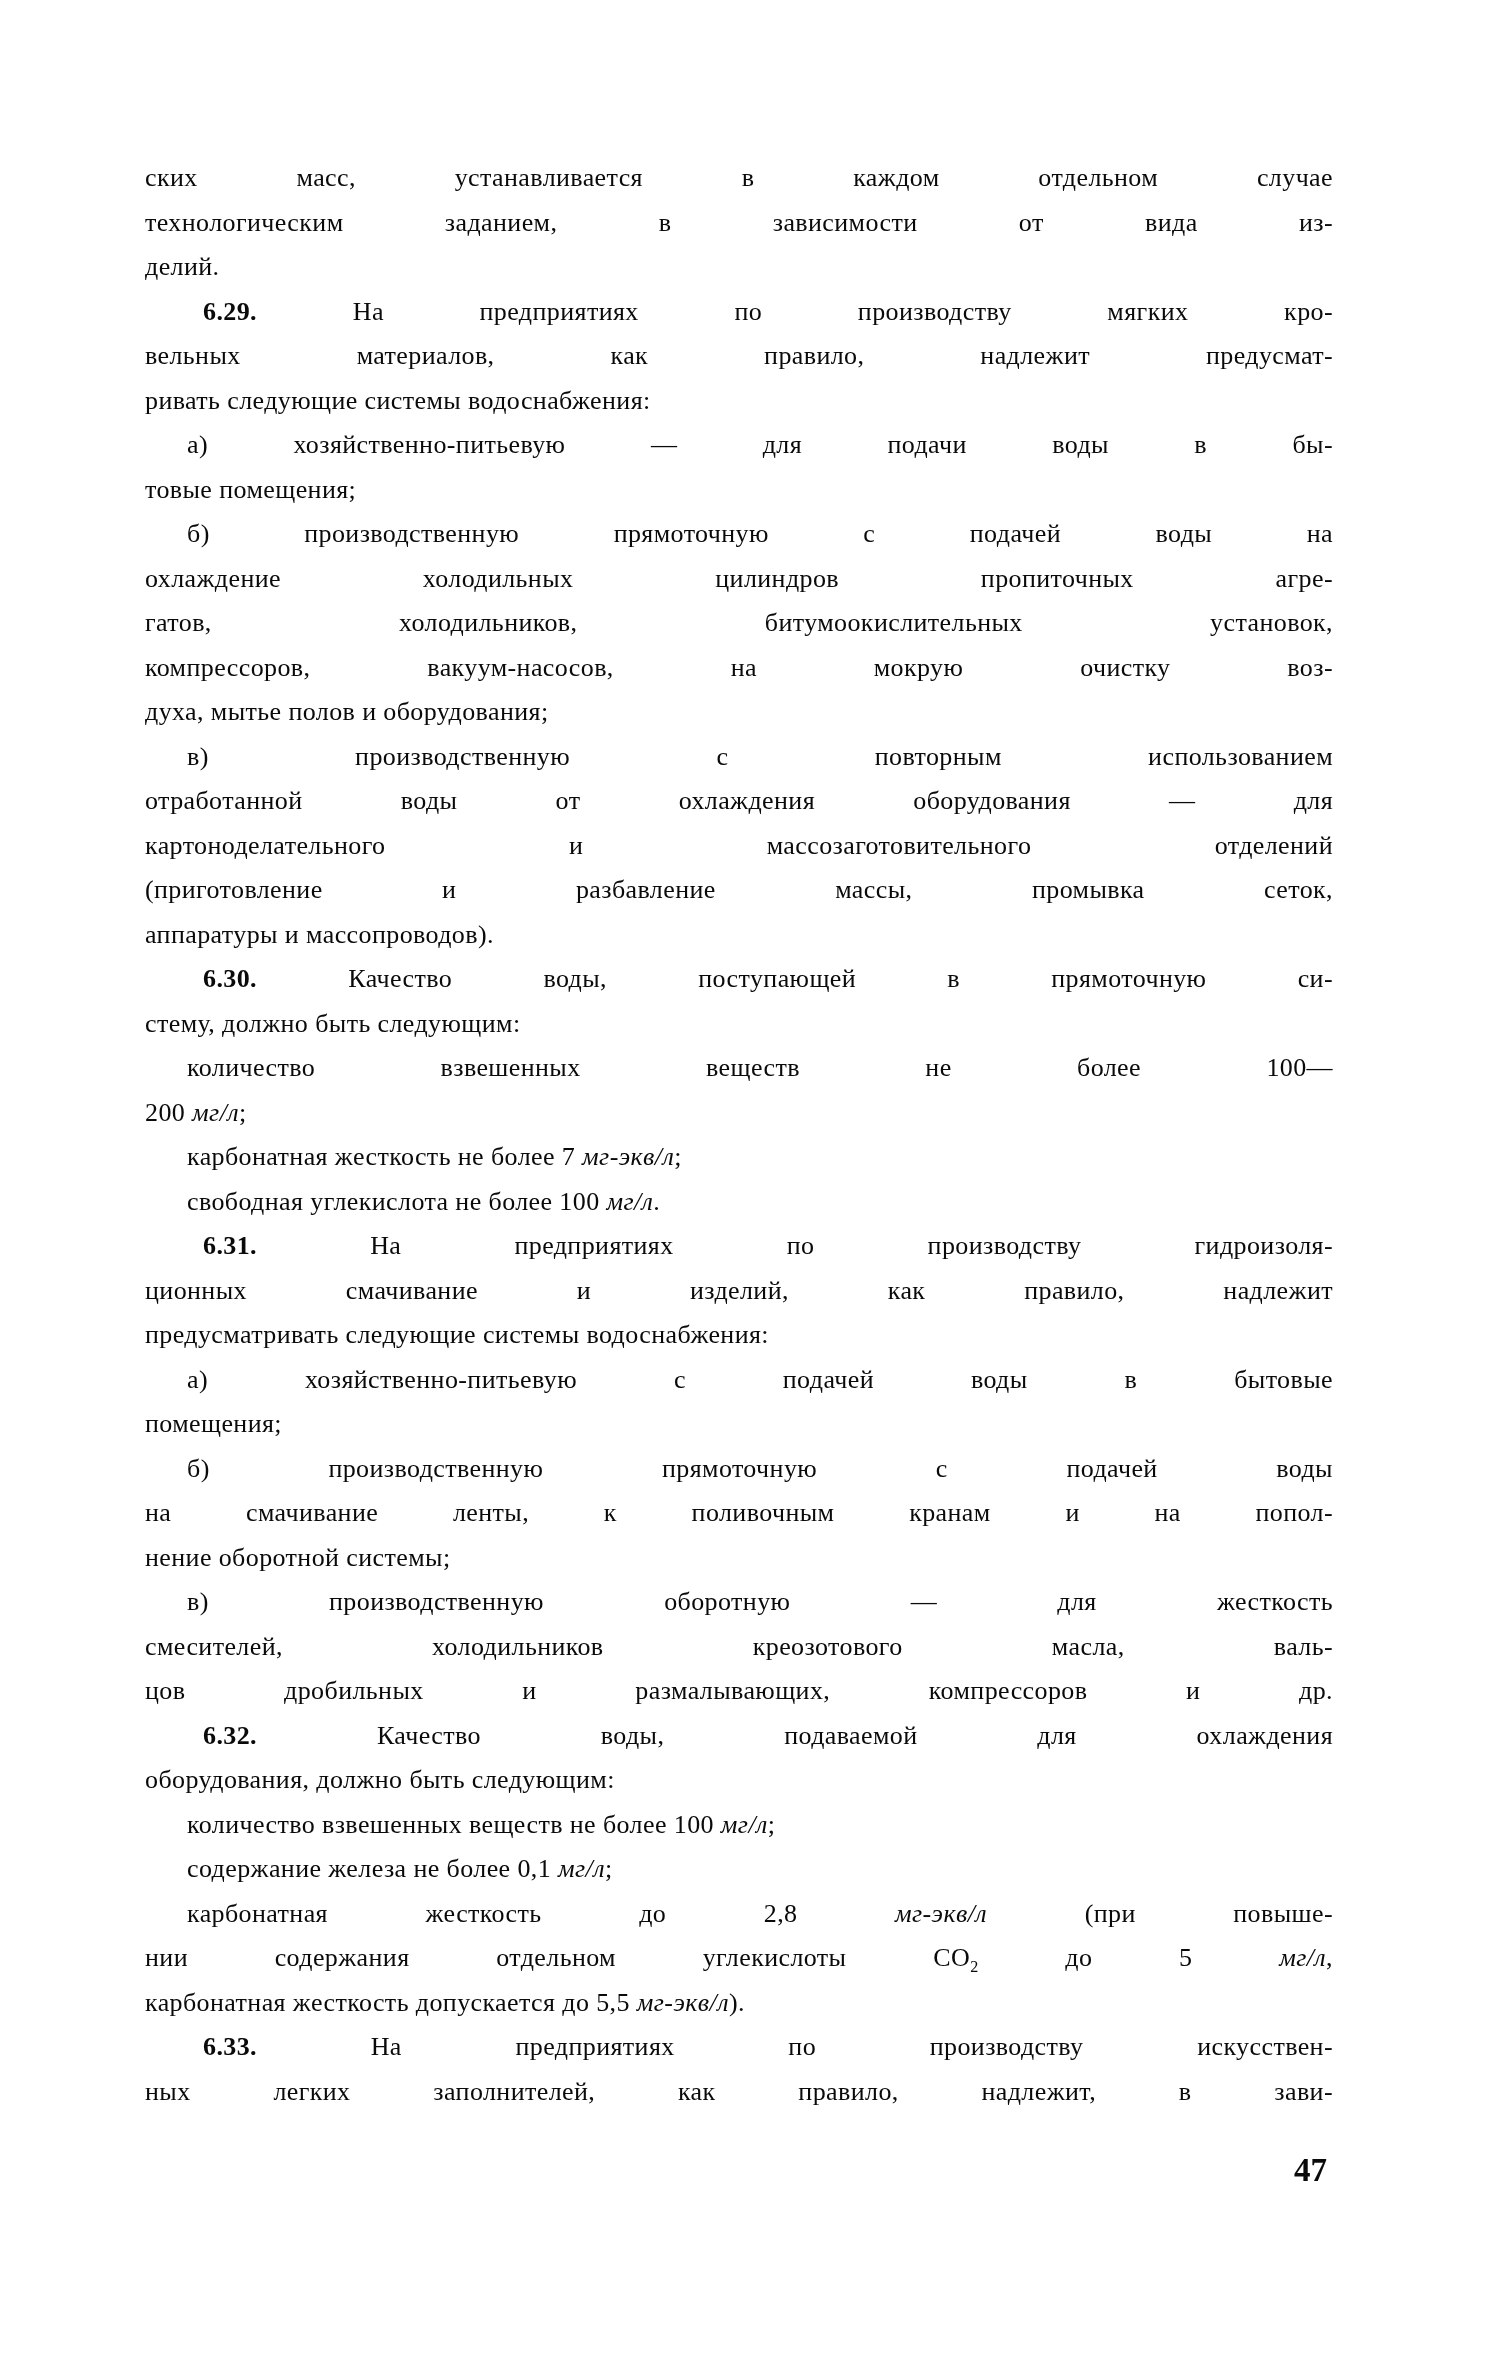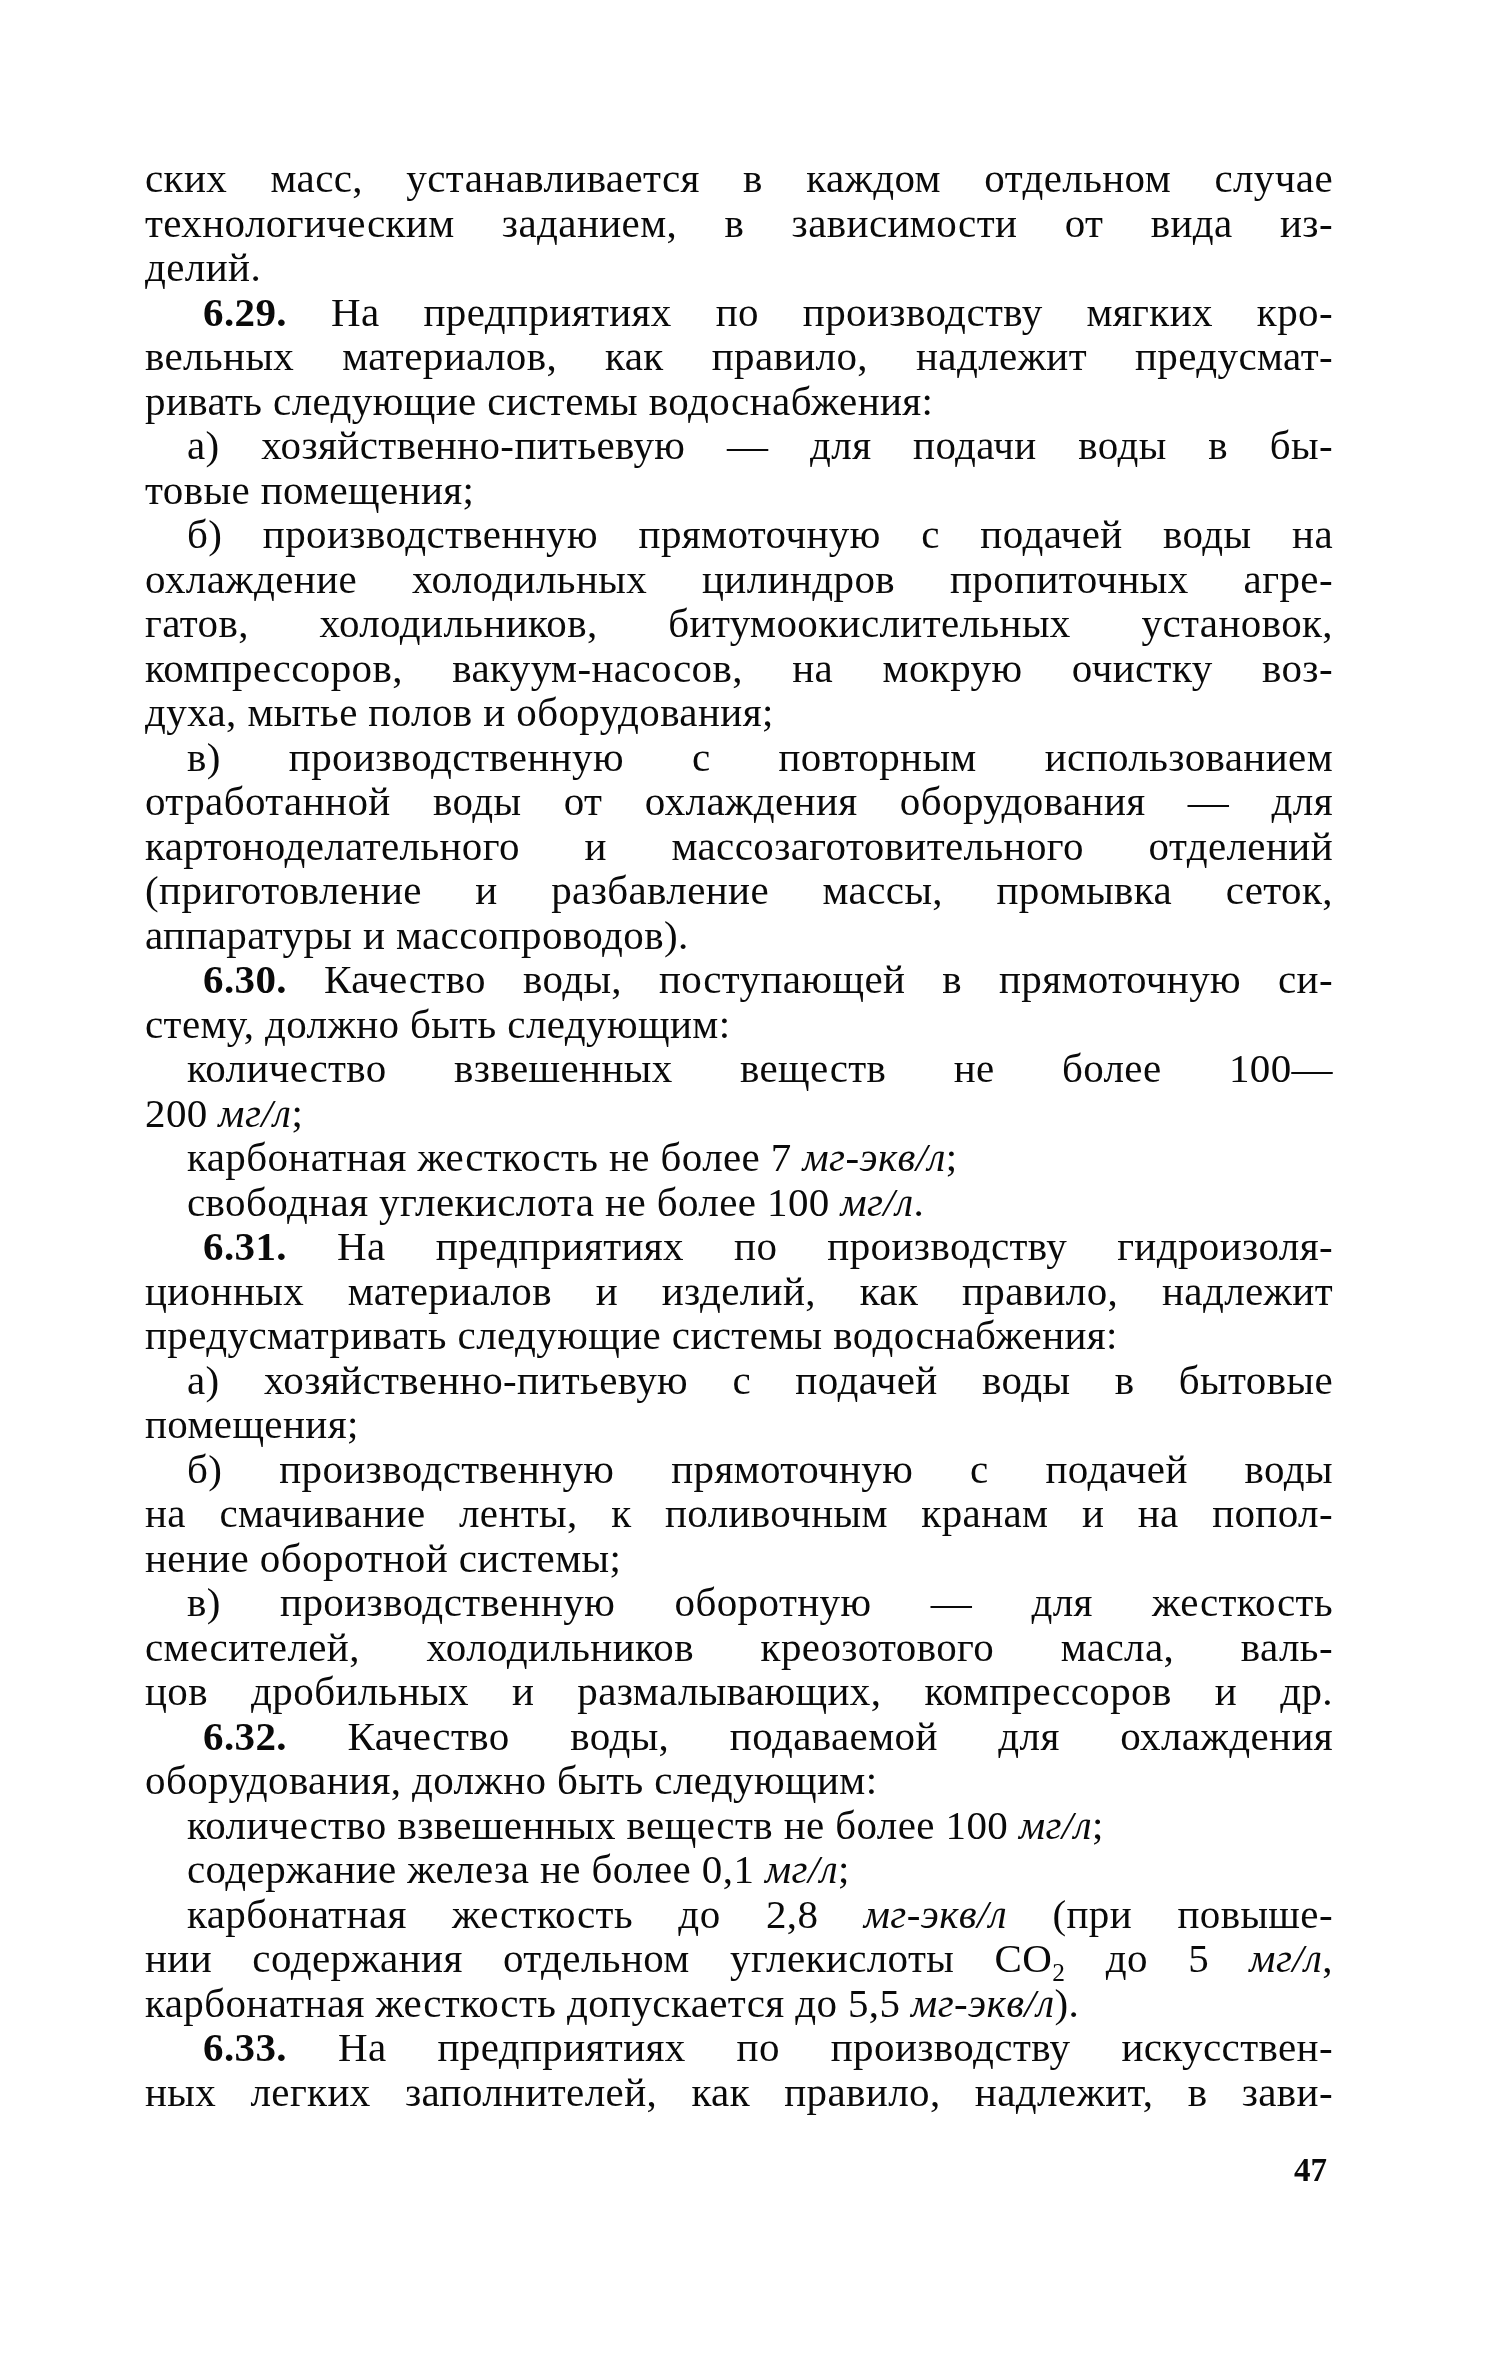--- a/index.html
+++ b/index.html
@@ -12,21 +12,21 @@
     font-family: "Liberation Serif", "DejaVu Serif", serif;
     color: #0a0a0a;
   }
   .textblock {
     position: absolute;
     left: 145px;
     top: 156px;
     width: 1188px;
   }
   .line {
-    font-size: 41px;
+    font-size: 26px;
     line-height: 44.5px;
     letter-spacing: 0.4px;
     text-align: justify;
     text-align-last: justify;
     white-space: normal;
   }
   .line.endline { text-align-last: left; }
   .line.indent { text-indent: 42px; }
   .seg { }
   .b { font-weight: bold; margin-left: 16px; }
@@ -64,21 +64,21 @@
       <div class="line"><span class="seg">картоноделательного и массозаготовительного отделений</span></div>
       <div class="line"><span class="seg">(приготовление и разбавление массы, промывка сеток,</span></div>
       <div class="line endline"><span class="seg">аппаратуры и массопроводов).</span></div>
       <div class="line indent"><span class="seg b">6.30.</span><span class="seg"> Качество воды, поступающей в прямоточную си-</span></div>
       <div class="line endline"><span class="seg">стему, должно быть следующим:</span></div>
       <div class="line indent"><span class="seg">количество взвешенных веществ не более 100—</span></div>
       <div class="line endline"><span class="seg">200 </span><span class="seg i">мг/л</span><span class="seg">;</span></div>
       <div class="line indent endline"><span class="seg">карбонатная жесткость не более 7 </span><span class="seg i">мг-экв/л</span><span class="seg">;</span></div>
       <div class="line indent endline"><span class="seg">свободная углекислота не более 100 </span><span class="seg i">мг/л</span><span class="seg">.</span></div>
       <div class="line indent"><span class="seg b">6.31.</span><span class="seg"> На предприятиях по производству гидроизоля-</span></div>
-      <div class="line"><span class="seg">ционных материалов и изделий, как правило, надлежит</span></div>
+      <div class="line"><span class="seg">ционных смачивание и изделий, как правило, надлежит</span></div>
       <div class="line endline"><span class="seg">предусматривать следующие системы водоснабжения:</span></div>
       <div class="line indent"><span class="seg">а) хозяйственно-питьевую с подачей воды в бытовые</span></div>
       <div class="line endline"><span class="seg">помещения;</span></div>
       <div class="line indent"><span class="seg">б) производственную прямоточную с подачей воды</span></div>
       <div class="line"><span class="seg">на смачивание ленты, к поливочным кранам и на попол-</span></div>
       <div class="line endline"><span class="seg">нение оборотной системы;</span></div>
       <div class="line indent"><span class="seg">в) производственную оборотную — для жесткость</span></div>
       <div class="line"><span class="seg">смесителей, холодильников креозотового масла, валь-</span></div>
       <div class="line"><span class="seg">цов дробильных и размалывающих, компрессоров и др.</span></div>
       <div class="line indent"><span class="seg b">6.32.</span><span class="seg"> Качество воды, подаваемой для охлаждения</span></div>

